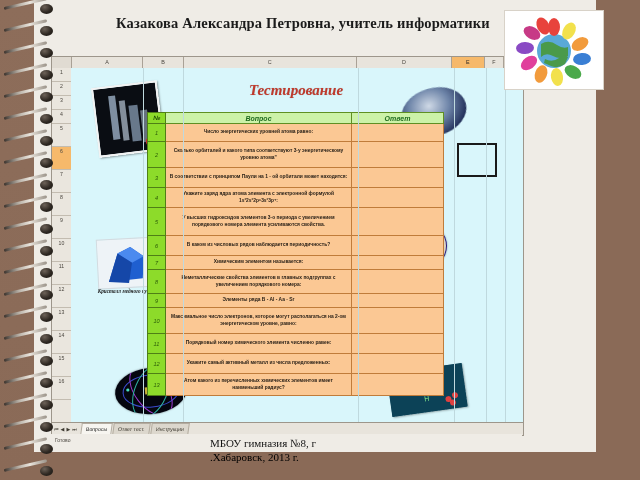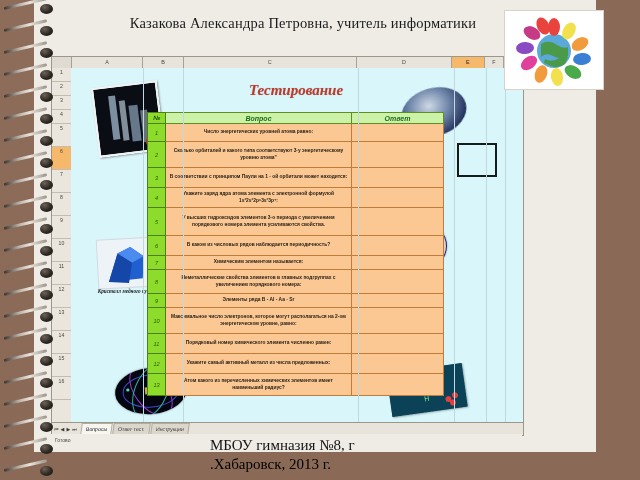--- a/index.html
+++ b/index.html
@@ -37,21 +37,21 @@
     background:#efece6;
     z-index:2;
   }
   
   #title-bar{
     position:absolute;left:0;top:14px;width:606px;text-align:center;
     z-index:4;
   }
   #title-bar .t{
     font-family:"Liberation Serif",serif;
-    font-size:14.5px;font-weight:400;color:#1b1b1b;letter-spacing:.2px;
+    font-size:14.5px;font-weight:700;color:#1b1b1b;letter-spacing:.2px;
   }
   
   #logo{
     position:absolute;left:504px;top:10px;width:98px;height:78px;
     background:#fff;border:1px solid #d8d2c8;z-index:5;overflow:hidden;
   }
   
   #xl{
     position:absolute;left:51px;top:56px;width:471px;height:378px;
     background:#d9f6fb;border:1px solid #9d968b;z-index:3;overflow:hidden;
@@ -191,21 +191,21 @@
   }
   #tabbar .tab.active{background:#f7f5f0;color:#1a1a1a;}
   #xl-status{
     position:absolute;left:51px;top:434px;width:471px;height:12px;
     background:#efece6;font-size:5px;color:#4b4740;padding-left:4px;
     box-sizing:border-box;line-height:12px;z-index:3;
   }
   
   #footer{
     position:absolute;left:210px;top:436px;width:330px;
-    font-family:"Liberation Serif",serif;font-size:15px;color:#141414;
+    font-family:"Liberation Serif",serif;font-size:11px;color:#141414;
     line-height:1.28;z-index:7;
   }
   #footer .l2{color:#000000;}
   
   #page-bottom{
     position:absolute;left:34px;top:452px;width:606px;height:28px;
     background:#8a6a57;z-index:3;
   }
   #page-right{
     position:absolute;left:596px;top:0;width:44px;height:452px;

